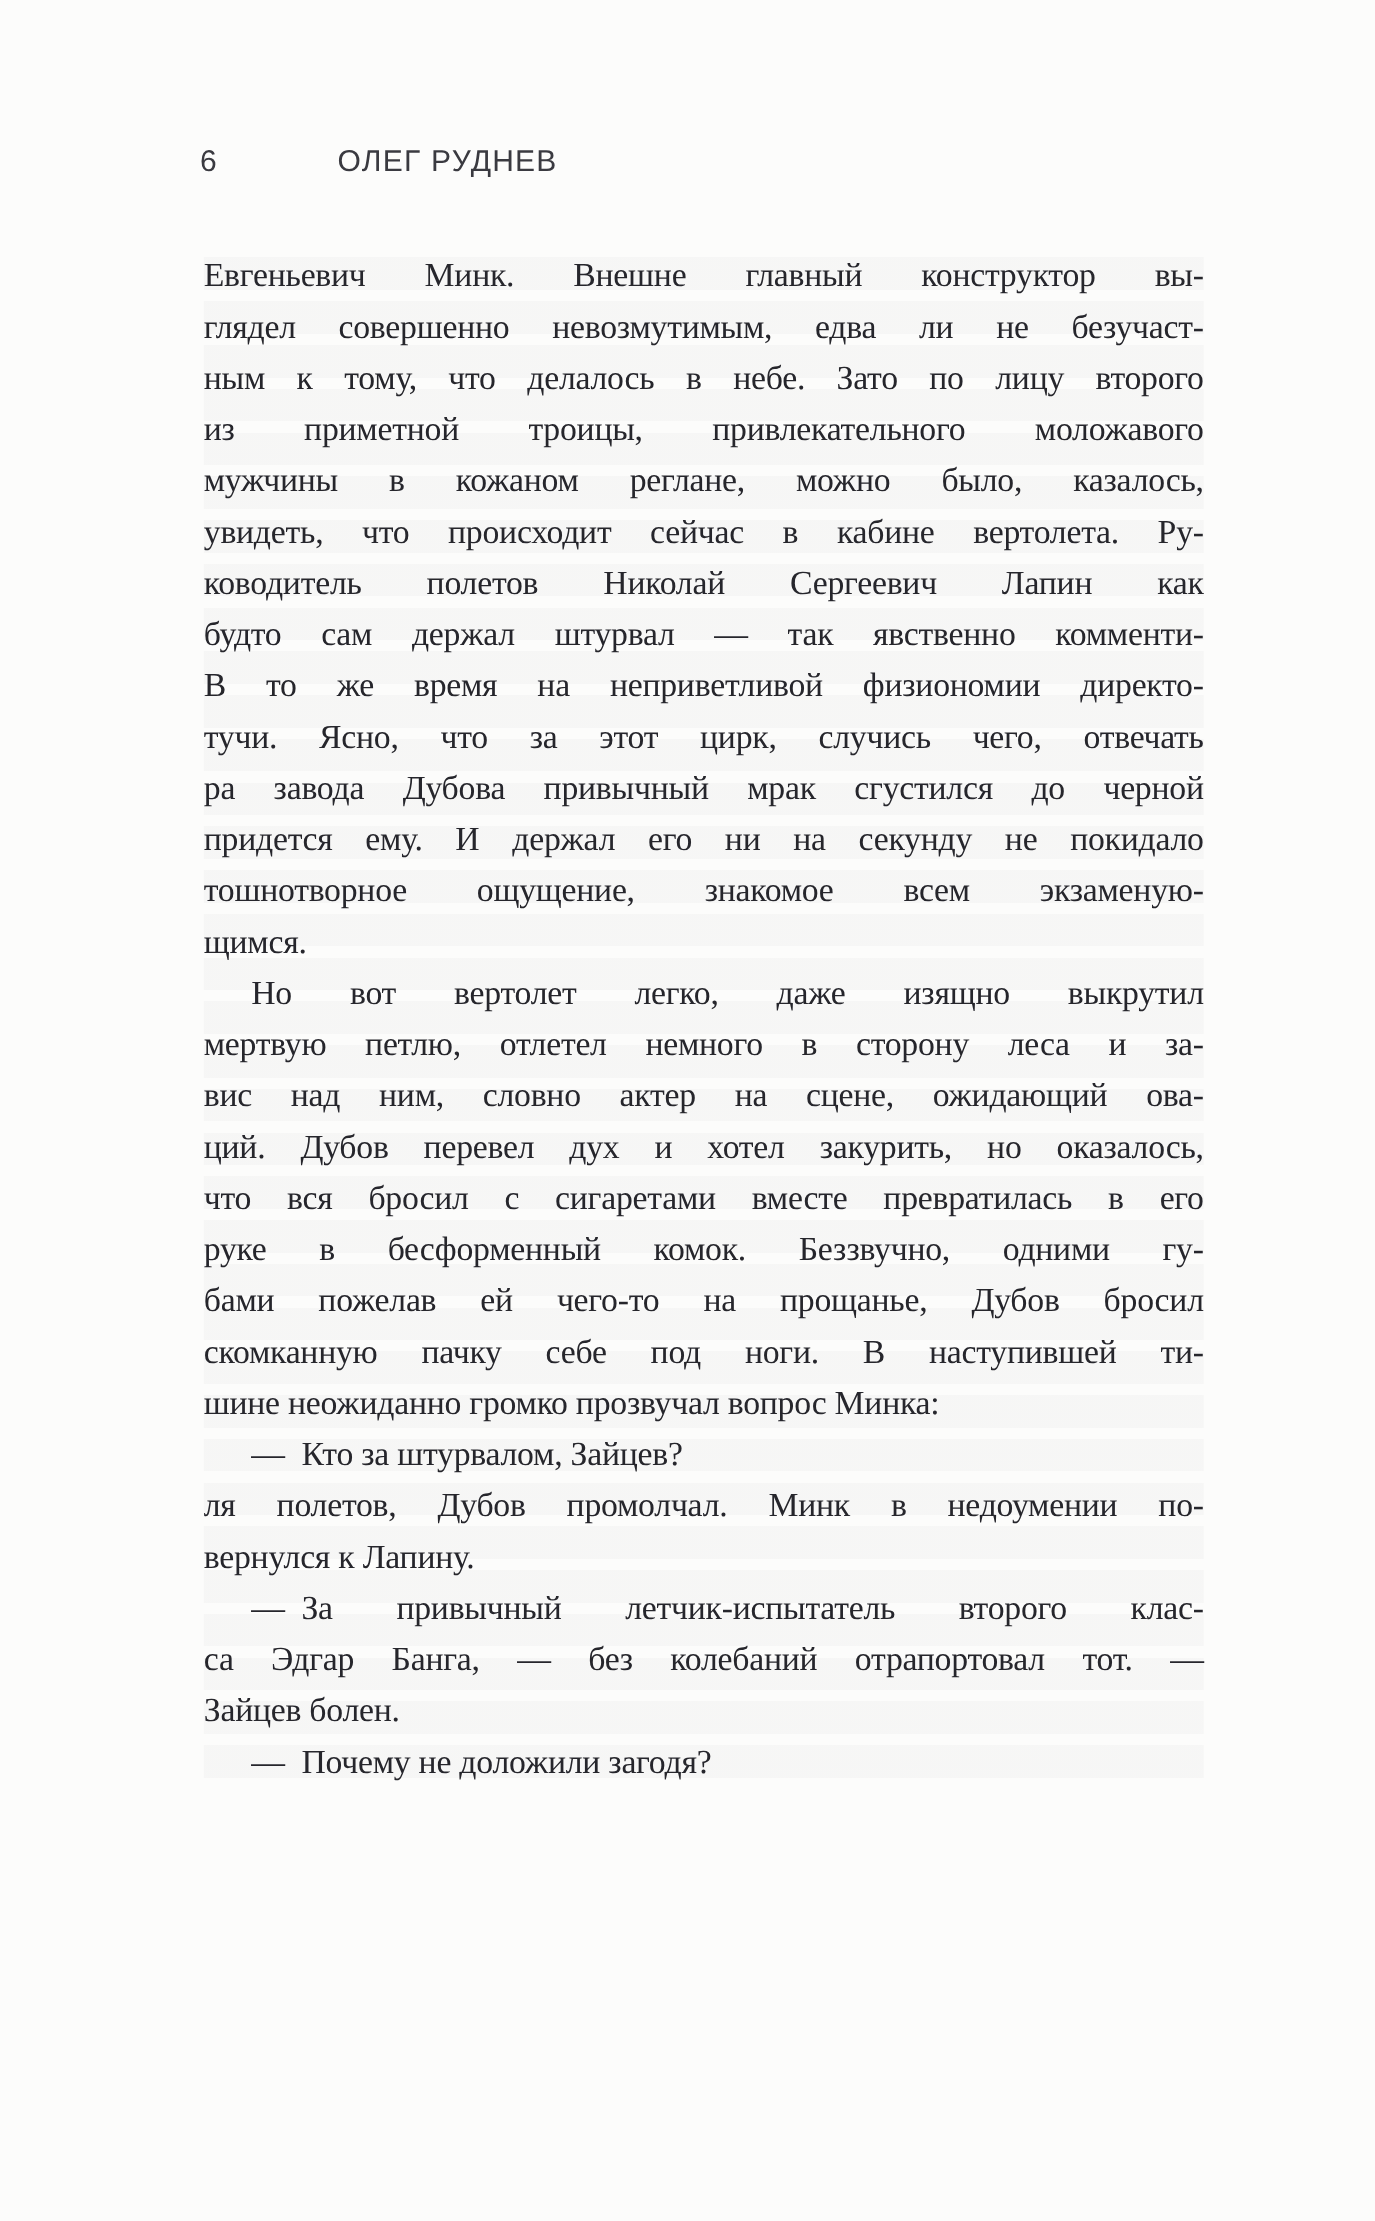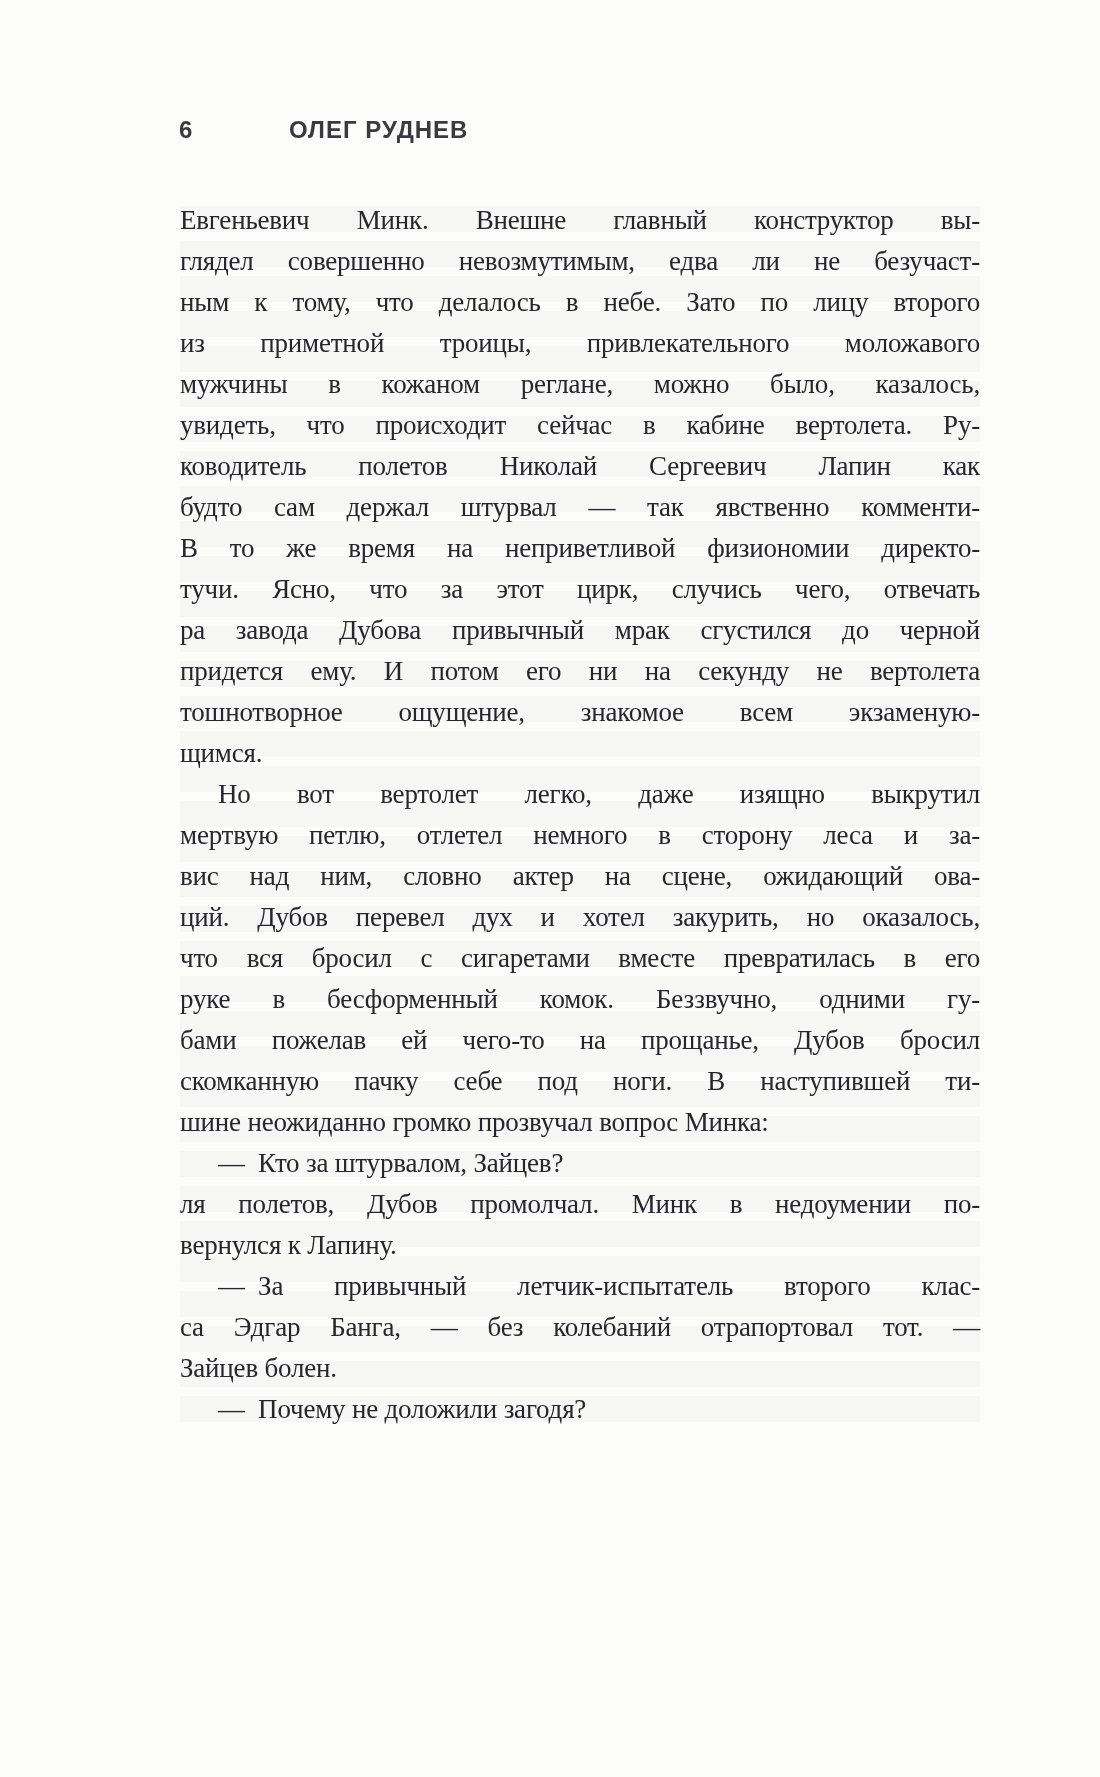--- a/index.html
+++ b/index.html
@@ -11,35 +11,35 @@
     position: relative;
     width: 1100px;
     height: 1777px;
     background: #fcfcfb;
     overflow: hidden;
   }
   
   .running-head {
     position: absolute;
     top: 116px;
-    left: 179px;
+    left: 160px;
     font-family: "Liberation Sans", sans-serif;
     font-size: 24px;
-    font-weight: 700;
+    font-weight: 400;
     color: #3a3a40;
     letter-spacing: 1px;
     white-space: nowrap;
   }
   .head-title {
     margin-left: 88px;
   }
   
   .text-block {
     position: absolute;
-    left: 180px;
+    left: 163px;
     top: 200px;
     width: 800px;
     font-family: "Liberation Serif", "DejaVu Serif", serif;
     font-size: 27px;
     line-height: 41px;
     color: #26262c;
     letter-spacing: -0.2px;
     
     background-image: repeating-linear-gradient(
       to bottom,
@@ -75,21 +75,21 @@
       <div class="line">глядел совершенно невозмутимым, едва ли не безучаст-</div>
       <div class="line">ным к тому, что делалось в небе. Зато по лицу второго</div>
       <div class="line">из приметной троицы, привлекательного моложавого</div>
       <div class="line">мужчины в кожаном реглане, можно было, казалось,</div>
       <div class="line">увидеть, что происходит сейчас в кабине вертолета. Ру-</div>
       <div class="line">ководитель полетов Николай Сергеевич Лапин как</div>
       <div class="line">будто сам держал штурвал — так явственно комменти-</div>
       <div class="line">В то же время на неприветливой физиономии директо-</div>
       <div class="line">тучи. Ясно, что за этот цирк, случись чего, отвечать</div>
       <div class="line">ра завода Дубова привычный мрак сгустился до черной</div>
-      <div class="line">придется ему. И потом его ни на секунду не вертолета</div>
+      <div class="line">придется ему. И держал его ни на секунду не покидало</div>
       <div class="line">тошнотворное ощущение, знакомое всем экзаменую-</div>
       <div class="line last">щимся.</div>
       <div class="line indent">Но вот вертолет легко, даже изящно выкрутил</div>
       <div class="line">мертвую петлю, отлетел немного в сторону леса и за-</div>
       <div class="line">вис над ним, словно актер на сцене, ожидающий ова-</div>
       <div class="line">ций. Дубов перевел дух и хотел закурить, но оказалось,</div>
       <div class="line">что вся бросил с сигаретами вместе превратилась в его</div>
       <div class="line">руке в бесформенный комок. Беззвучно, одними гу-</div>
       <div class="line">бами пожелав ей чего-то на прощанье, Дубов бросил</div>
       <div class="line">скомканную пачку себе под ноги. В наступившей ти-</div>

